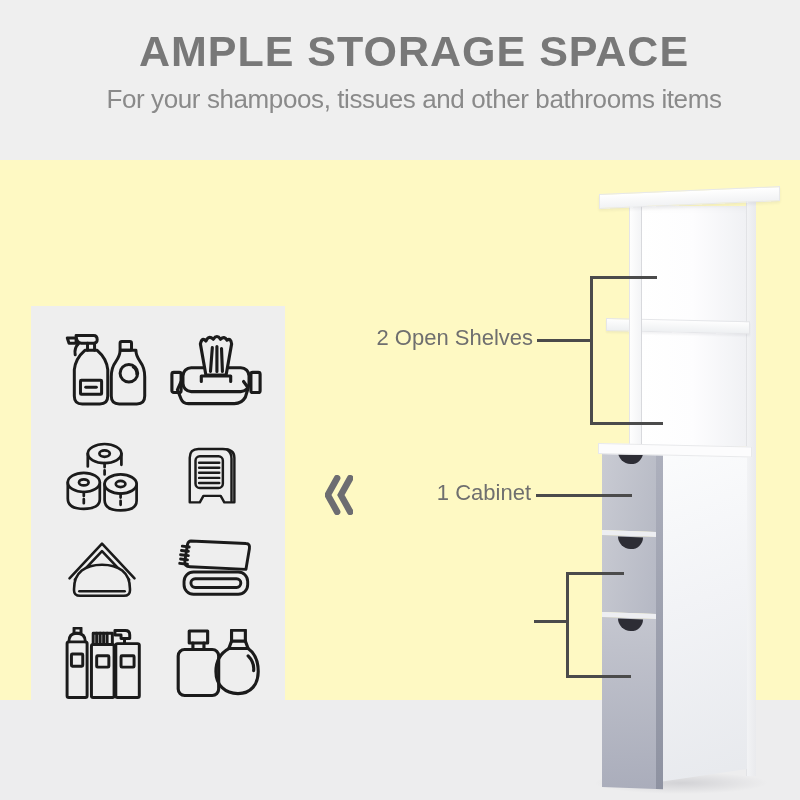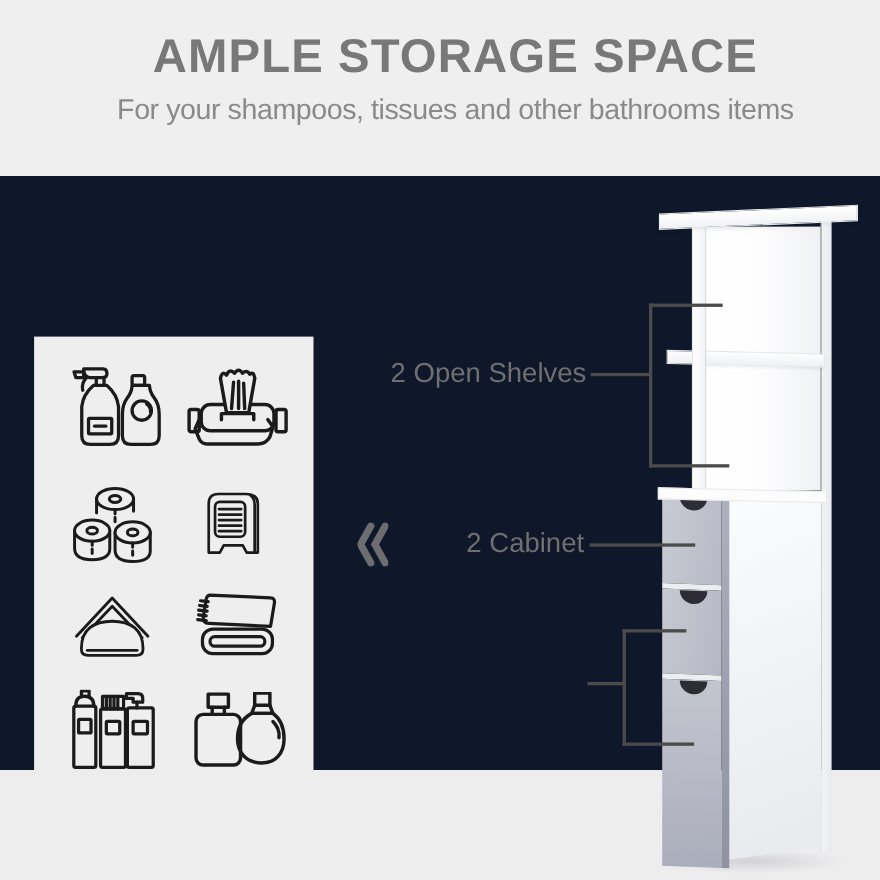--- a/index.html
+++ b/index.html
@@ -1,16 +1,16 @@
 <!DOCTYPE html>
 <html><head>
 <meta charset="utf-8">
 <style>
   html,body{margin:0;padding:0;}
-  .stage{position:relative;width:800px;height:800px;background:#0f172a;overflow:hidden;
+  .stage{position:relative;width:800px;height:800px;background:#fef9c3;overflow:hidden;
          font-family:"Liberation Sans",sans-serif;}
   .abs{position:absolute;}
 
   
   .band-top{left:0;top:0;width:800px;height:160px;background:#efefef;}
   .band-bottom{left:0;top:700px;width:800px;height:100px;background:#ededee;}
   .icon-box{left:31px;top:306px;width:254px;height:394px;background:#eeeeee;}
 
   
   .title{left:0;top:27px;width:800px;text-align:center;transform:translateX(14px);
@@ -60,21 +60,21 @@
   .br-shelves-v{left:590px;top:276px;width:2.5px;height:149px;}
   .br-shelves-t{left:590px;top:276px;width:67px;height:2.5px;}
   .br-shelves-b{left:590px;top:422px;width:73px;height:2.5px;}
   .ln-cabinet{left:536px;top:494px;width:96px;height:2.5px;}
   .ln-drawers{left:534px;top:620px;width:34px;height:2.5px;}
   .br-drawers-v{left:566px;top:572px;width:2.5px;height:106px;}
   .br-drawers-t{left:566px;top:572px;width:58px;height:2.5px;}
   .br-drawers-b{left:566px;top:675px;width:65px;height:2.5px;}
 
   
-  .callout{position:absolute;font-size:25px;color:#6f6f6f;white-space:nowrap;}
+  .callout{position:absolute;font-size:22px;color:#6f6f6f;white-space:nowrap;}
   .lbl-shelves{right:267px;top:325px;}
   .lbl-cabinet{right:269px;top:480px;}
   .lbl-drawers{right:272px;top:606px;}
 
   
   .ico{position:absolute;}
   .ico path,.ico rect,.ico ellipse,.ico circle,.ico line{
      fill:none;stroke:#1b1b1b;stroke-width:3.4;stroke-linecap:round;stroke-linejoin:round;}
   .ico .fillbg{fill:#eeeeee;}
   .ico .dash{stroke-dasharray:5 4;}
@@ -207,15 +207,15 @@
   <div class="line br-shelves-v"></div>
   <div class="line br-shelves-t"></div>
   <div class="line br-shelves-b"></div>
   <div class="line ln-cabinet"></div>
   <div class="line ln-drawers"></div>
   <div class="line br-drawers-v"></div>
   <div class="line br-drawers-t"></div>
   <div class="line br-drawers-b"></div>
 
   <div class="callout lbl-shelves">2 Open Shelves</div>
-  <div class="callout lbl-cabinet">2 Cabinet</div>
+  <div class="callout lbl-cabinet">1 Cabinet</div>
 
 </div>
 
 </body></html>

